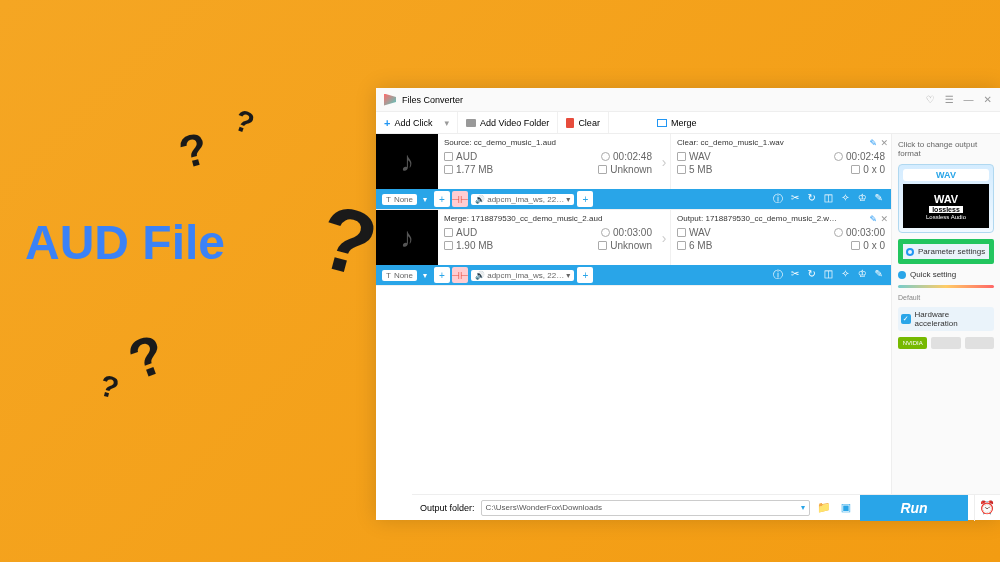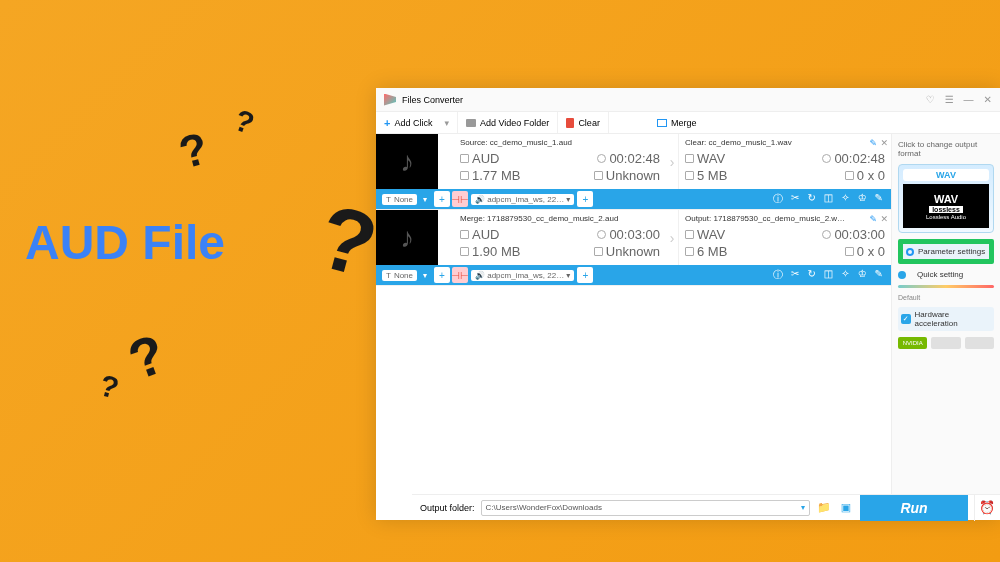--- a/index.html
+++ b/index.html
@@ -21,25 +21,25 @@
 .folder-icon { width: 10px; height: 8px; background: #999; border-radius: 1px; }
 .red-sq { width: 8px; height: 10px; background: #e74c3c; border-radius: 1px; }
 .merge-icon { width: 10px; height: 8px; border: 1px solid #2196f3; }
 .content { flex: 1; display: flex; overflow: hidden; }
 .main-panel { flex: 1; display: flex; flex-direction: column; border-right: 1px solid #eee; overflow: hidden; }
 .file-list { flex: 1; overflow: auto; }
 .file-item { border-bottom: 1px solid #f0f0f0; }
 .file-row { display: flex; height: 55px; }
 .thumb { width: 62px; background: #000; display: flex; align-items: center; justify-content: center; }
 .thumb::after { content: "♪"; color: #555; font-size: 28px; }
-.file-cols { flex: 1; display: flex; padding-left: 16px; }
+.file-cols { flex: 1; display: flex; }
 .file-col { flex: 1; padding: 4px 6px; position: relative; }
 .file-col.out { border-left: 1px solid #f0f0f0; }
 .src-label { font-size: 8px; color: #333; margin-bottom: 4px; white-space: nowrap; overflow: hidden; text-overflow: ellipsis; }
-.meta-row { display: flex; gap: 4px; margin-bottom: 2px; font-size: 13px; color: #666; }
+.meta-row { display: flex; gap: 4px; margin-bottom: 2px; font-size: 10px; color: #666; }
 .meta-box { display: flex; align-items: center; gap: 3px; }
 .meta-icon { width: 9px; height: 9px; border: 1px solid #aaa; border-radius: 1px; }
 .edit-icon { position: absolute; top: 4px; right: 14px; color: #2196f3; font-size: 9px; }
 .remove-icon { position: absolute; top: 4px; right: 3px; color: #999; font-size: 9px; }
 .track-bar { height: 20px; background: #29a5e8; display: flex; align-items: center; color: #fff; font-size: 8px; }
 .track-label { background: #fff; color: #666; border-radius: 2px; padding: 1px 4px; margin: 0 3px 0 6px; display: flex; align-items: center; gap: 3px; }
 .track-dd { width: 10px; text-align: center; margin-right: 3px; }
 .sq-btn { width: 16px; height: 16px; background: #fff; color: #29a5e8; display: flex; align-items: center; justify-content: center; margin: 0 1px; font-size: 10px; border-radius: 2px; }
 .sq-btn.pink { background: #ffcdd2; color: #e74c3c; }
 .codec-label { background: #fff; color: #666; border-radius: 2px; padding: 1px 4px; margin: 0 2px; }
@@ -47,21 +47,21 @@
 .side-panel { width: 108px; padding: 6px; background: #fafafa; display: flex; flex-direction: column; gap: 6px; font-size: 8px; }
 .side-label { color: #666; }
 .format-card { background: linear-gradient(#d4ecff,#f0f8ff); border: 1px solid #b0d8f0; border-radius: 4px; padding: 4px; text-align: center; }
 .format-tab { background: #fff; color: #29a5e8; font-weight: bold; font-size: 9px; padding: 1px 0; border-radius: 3px; margin-bottom: 3px; }
 .format-body { background: #000; height: 44px; display: flex; flex-direction: column; align-items: center; justify-content: center; color: #fff; }
 .format-wav { font-weight: bold; font-size: 11px; }
 .format-lossless { background: #fff; color: #000; font-weight: bold; font-size: 7px; padding: 0 3px; margin: 1px 0; }
 .format-sub { font-size: 6px; }
 .param-btn { background: #eaf3fa; border: 5px solid #22c55e; border-radius: 2px; padding: 3px; color: #333; display: flex; align-items: center; gap: 4px; }
 .gear { width: 8px; height: 8px; border: 2px solid #2196f3; border-radius: 50%; }
-.quick-row { display: flex; align-items: center; gap: 11px; color: #333; }
+.quick-row { display: flex; align-items: center; gap: 4px; color: #333; }
 .qknob { width: 8px; height: 8px; background: #29a5e8; border-radius: 50%; }
 .slider { height: 3px; background: linear-gradient(90deg,#7cc,#fc6,#f66); border-radius: 2px; }
 .hw-row { display: flex; align-items: center; gap: 4px; color: #333; background: #eaf3fa; border-radius: 3px; padding: 3px; }
 .hw-chk { width: 10px; height: 10px; background: #29a5e8; border-radius: 2px; color: #fff; font-size: 7px; display: flex; align-items: center; justify-content: center; }
 .gpu-row { display: flex; gap: 4px; }
 .gpu-badge { flex: 1; height: 12px; border-radius: 2px; }
 .nvidia { background: #76b900; }
 .intel { background: #e0e0e0; }
 .amd { background: #e0e0e0; }
 .footer { height: 26px; border-top: 1px solid #eee; display: flex; align-items: center; padding: 0 0 0 8px; gap: 6px; font-size: 9px; margin-left: 36px; }

